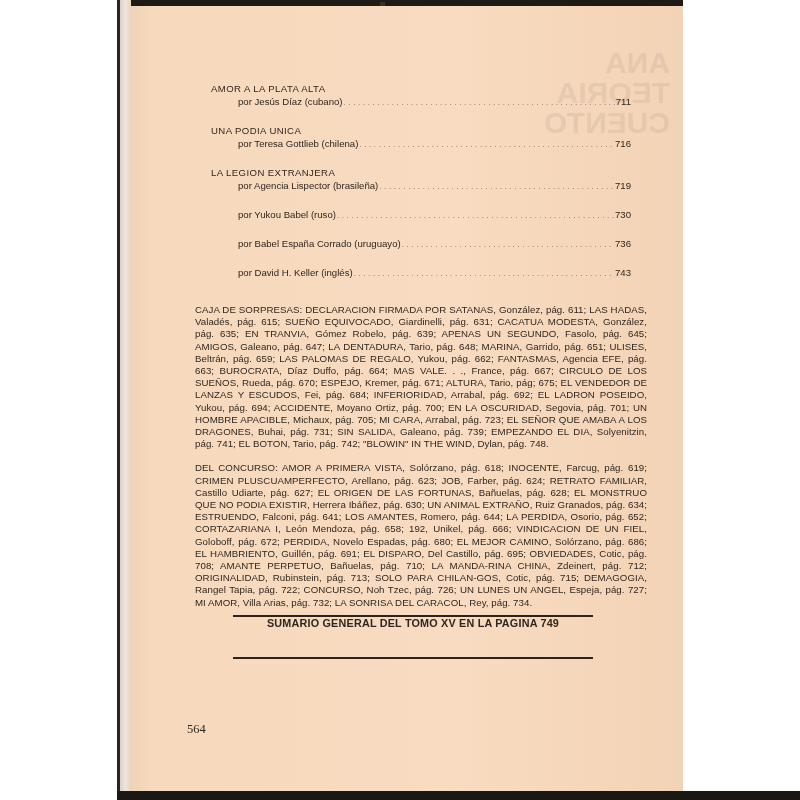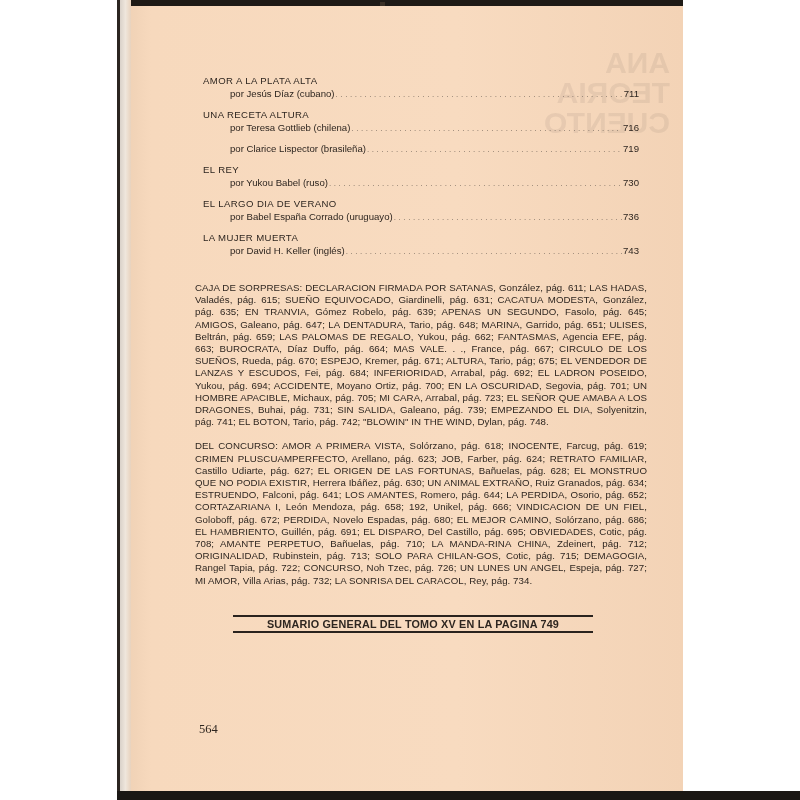--- a/index.html
+++ b/index.html
@@ -32,46 +32,46 @@
   }
   .ghost {
     position: absolute; left: 510px; top: 48px; width: 160px; height: 100px;
     color: rgba(120, 110, 100, 0.12); font-weight: bold; font-size: 30px; line-height: 30px;
     transform: scaleX(-1); pointer-events: none;
   }
   .content {
     position: absolute; left: 195px; top: 66px; width: 452px;
     color: #2e2620; font-size: 9.6px;
   }
-  .toc-entry { margin: 8px; }
+  .toc-entry { margin: 16px; }
   .toc-title { height: 13px; line-height: 13px; letter-spacing: 0.4px; }
   .toc-line {
     display: flex; align-items: baseline; height: 13px; line-height: 13px; padding-left: 27px;
   }
   .toc-author { white-space: nowrap; }
   .toc-dots {
     flex: 1; overflow: hidden; white-space: nowrap; margin: 0 1px;
     color: #6b5f55; letter-spacing: 2.6px; font-size: 8px;
   }
   .toc-page { white-space: nowrap; text-align: right; }
   .para {
     text-align: justify; line-height: 12.2px; margin: 0;
     font-size: 9.7px; letter-spacing: 0.05px;
   }
   .para-1 { margin-top: 25px; }
   .para-2 { margin-top: 12px; }
   .sumario {
-    position: absolute; left: 233px; top: 615px; width: 360px; height: 18px;
+    position: absolute; left: 233px; top: 615px; width: 360px; height: 44px;
     border-top: 2px solid #2a231e; border-bottom: 2px solid #2a231e;
-    display: flex; align-items: center; justify-content: center;
+    display: flex; justify-content: center;
     font-weight: bold; font-size: 10.8px; color: #2e2620; letter-spacing: 0.2px;
     box-sizing: border-box;
   }
   .folio {
-    position: absolute; left: 199px; top: 722px;
+    position: absolute; left: 187px; top: 722px;
     font-family: "Liberation Serif", serif; font-size: 12.5px; color: #2e2620;
   }
 </style>
 </head>
 <body>
 
 <div class="page"></div>
 <div class="page-top-edge"></div>
 <div class="page-left-edge"></div>
 <div class="page-left-band"></div>
@@ -82,52 +82,50 @@
 <div class="content">
   <div class="toc-entry">
     <div class="toc-title">AMOR A LA PLATA ALTA</div>
     <div class="toc-line">
       <span class="toc-author">por Jesús Díaz (cubano)</span>
       <span class="toc-dots">..........................................................................................................</span>
       <span class="toc-page">711</span>
     </div>
   </div>
   <div class="toc-entry">
-    <div class="toc-title">UNA RECETA ALTURA</div>
+    <div class="toc-title">UNA PODIA UNICA</div>
     <div class="toc-line">
       <span class="toc-author">por Teresa Gottlieb (chilena)</span>
       <span class="toc-dots">..........................................................................................................</span>
       <span class="toc-page">716</span>
     </div>
   </div>
   <div class="toc-entry">
+    <div class="toc-title">LA LEGION EXTRANJERA</div>
     <div class="toc-line">
-      <span class="toc-author">por Clarice Lispector (brasileña)</span>
+      <span class="toc-author">por Agencia Lispector (brasileña)</span>
       <span class="toc-dots">..........................................................................................................</span>
       <span class="toc-page">719</span>
     </div>
   </div>
   <div class="toc-entry">
-    <div class="toc-title">EL REY</div>
     <div class="toc-line">
       <span class="toc-author">por Yukou Babel (ruso)</span>
       <span class="toc-dots">..........................................................................................................</span>
       <span class="toc-page">730</span>
     </div>
   </div>
   <div class="toc-entry">
-    <div class="toc-title">EL LARGO DIA DE VERANO</div>
     <div class="toc-line">
       <span class="toc-author">por Babel España Corrado (uruguayo)</span>
       <span class="toc-dots">..........................................................................................................</span>
       <span class="toc-page">736</span>
     </div>
   </div>
   <div class="toc-entry">
-    <div class="toc-title">LA MUJER MUERTA</div>
     <div class="toc-line">
       <span class="toc-author">por David H. Keller (inglés)</span>
       <span class="toc-dots">..........................................................................................................</span>
       <span class="toc-page">743</span>
     </div>
   </div>
 
   <p class="para para-1">CAJA DE SORPRESAS:  DECLARACION FIRMADA POR SATANAS, González, pág. 611; LAS HADAS, Valadés, pág. 615; SUEÑO EQUIVOCADO, Giardinelli, pág. 631; CACATUA MODESTA, González, pág. 635; EN TRANVIA, Gómez Robelo, pág. 639; APENAS UN SEGUNDO, Fasolo, pág. 645; AMIGOS, Galeano, pág. 647; LA DENTADURA, Tario, pág. 648; MARINA, Garrido, pág. 651; ULISES, Beltrán, pág. 659; LAS PALOMAS DE REGALO, Yukou, pág. 662; FANTASMAS, Agencia EFE, pág. 663; BUROCRATA, Díaz Duffo, pág. 664; MAS VALE. . ., France, pág. 667; CIRCULO DE LOS SUEÑOS, Rueda, pág. 670; ESPEJO, Kremer, pág. 671; ALTURA, Tario, pág; 675; EL VENDEDOR DE LANZAS Y ESCUDOS, Fei, pág. 684; INFERIORIDAD, Arrabal, pág. 692; EL LADRON POSEIDO, Yukou, pág. 694; ACCIDENTE, Moyano Ortiz, pág. 700; EN LA OSCURIDAD, Segovia, pág. 701; UN HOMBRE APACIBLE, Michaux, pág. 705; MI CARA, Arrabal, pág. 723; EL SEÑOR QUE AMABA A LOS DRAGONES, Buhai, pág. 731; SIN SALIDA, Galeano, pág. 739; EMPEZANDO EL DIA, Solyenitzin, pág. 741; EL BOTON, Tario, pág. 742; "BLOWIN" IN THE WIND, Dylan, pág. 748.</p>
   <p class="para para-2">DEL CONCURSO:  AMOR A PRIMERA VISTA, Solórzano, pág. 618; INOCENTE, Farcug, pág. 619; CRIMEN PLUSCUAMPERFECTO, Arellano, pág. 623; JOB, Farber, pág. 624; RETRATO FAMILIAR, Castillo Udiarte, pág. 627; EL ORIGEN DE LAS FORTUNAS, Bañuelas, pág. 628; EL MONSTRUO QUE NO PODIA EXISTIR, Herrera Ibáñez, pág. 630; UN ANIMAL EXTRAÑO, Ruiz Granados, pág. 634; ESTRUENDO, Falconi, pág. 641; LOS AMANTES, Romero, pág. 644; LA PERDIDA, Osorio, pág. 652; CORTAZARIANA I, León Mendoza, pág. 658;  192, Unikel, pág. 666; VINDICACION DE UN FIEL, Goloboff, pág. 672; PERDIDA, Novelo Espadas, pág. 680; EL MEJOR CAMINO, Solórzano, pág. 686; EL HAMBRIENTO, Guillén, pág. 691; EL DISPARO, Del Castillo, pág. 695; OBVIEDADES, Cotic, pág. 708; AMANTE PERPETUO, Bañuelas, pág. 710; LA MANDA-RINA CHINA, Zdeinert, pág. 712; ORIGINALIDAD, Rubinstein, pág. 713; SOLO PARA CHILAN-GOS, Cotic, pág. 715; DEMAGOGIA, Rangel Tapia, pág. 722; CONCURSO, Noh Tzec, pág. 726; UN LUNES UN ANGEL, Espeja, pág. 727; MI AMOR, Villa Arias, pág. 732; LA SONRISA DEL CARACOL, Rey, pág. 734.</p>
 </div>

